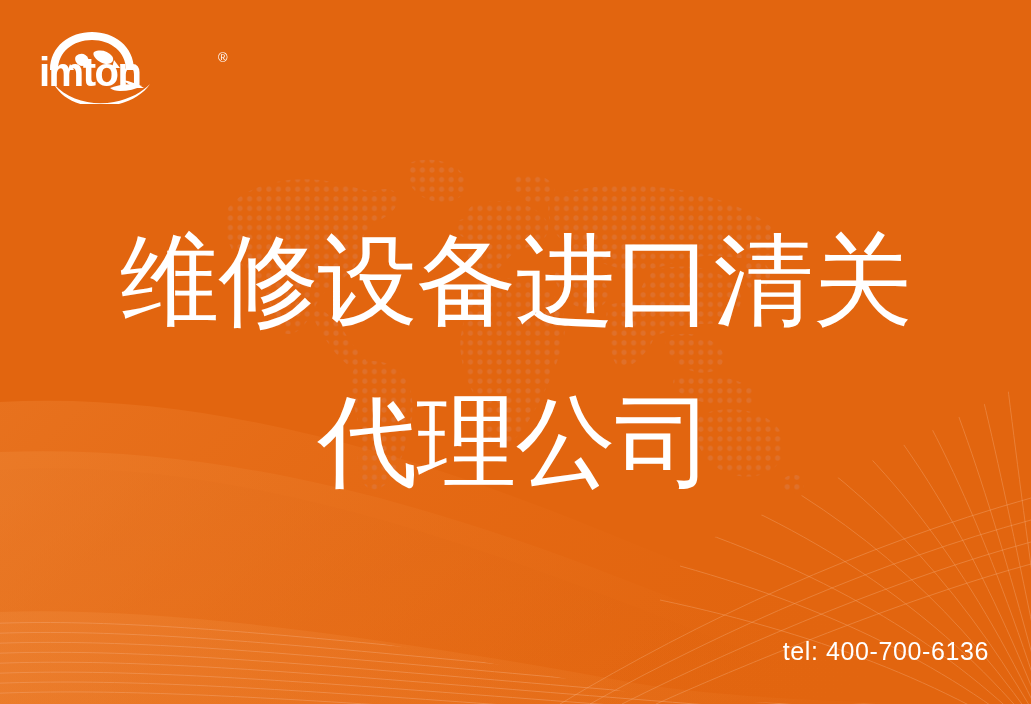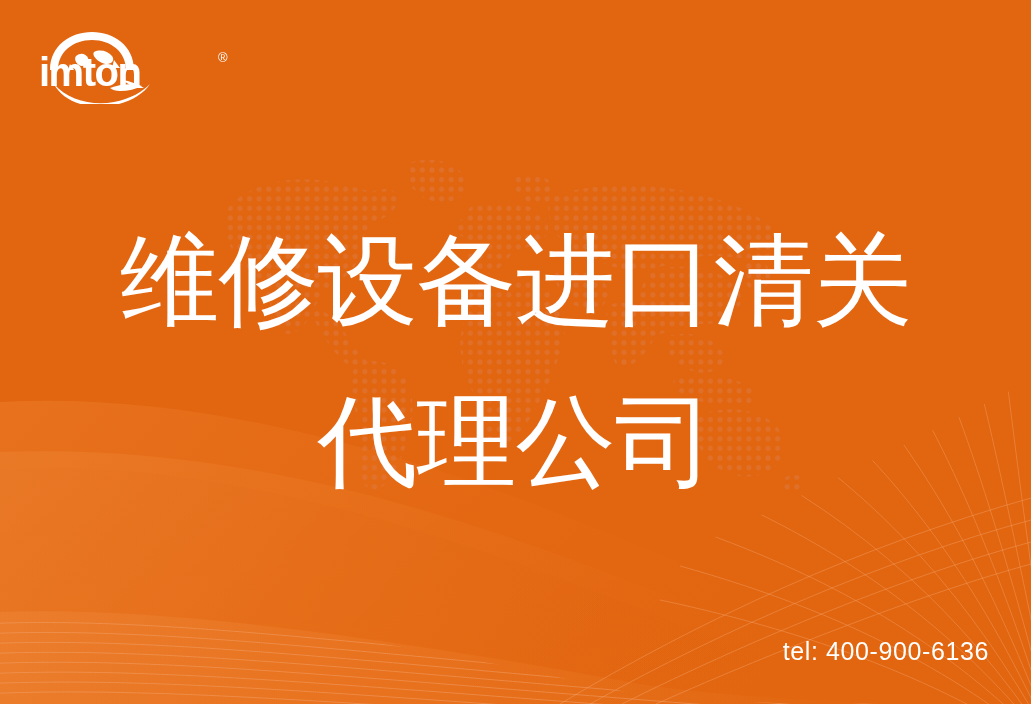--- a/index.html
+++ b/index.html
@@ -241,15 +241,15 @@
       <span style="position:absolute;left:180px;top:2px;color:#fff;font-size:13px;
                    font-family:'Liberation Sans','DejaVu Sans',sans-serif;">®</span>
     </div>
   </div>
 
   <div id="headline">
     <span class="hl-line l1">维修设备进口清关</span>
     <span class="hl-line l2">代理公司</span>
   </div>
 
-  <div id="tel">tel: 400-900-6136</div>
+  <div id="tel">tel: 400-700-6136</div>
 
 </div>
 
 </body></html>

